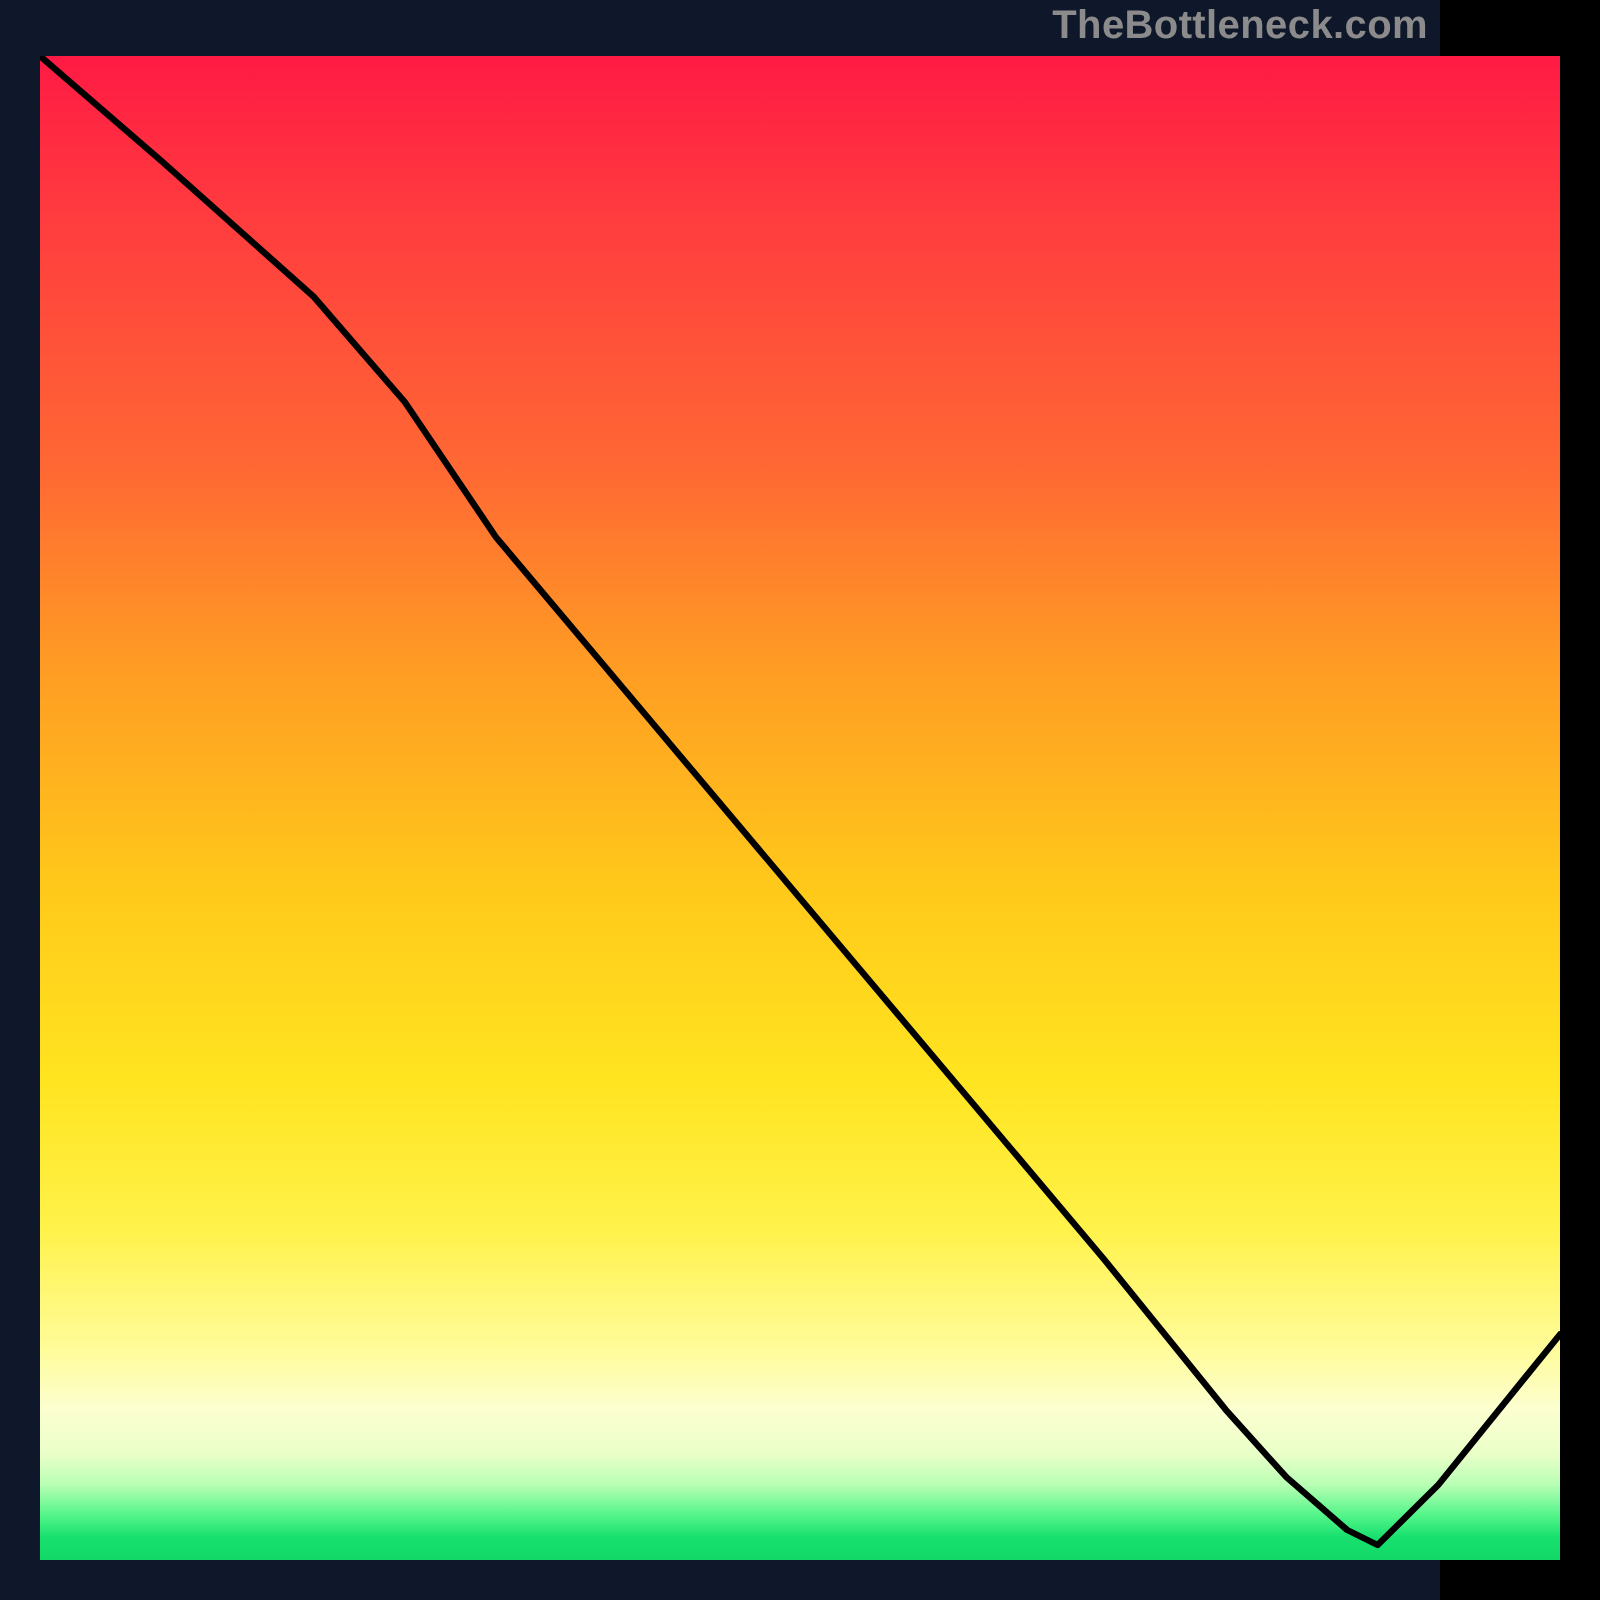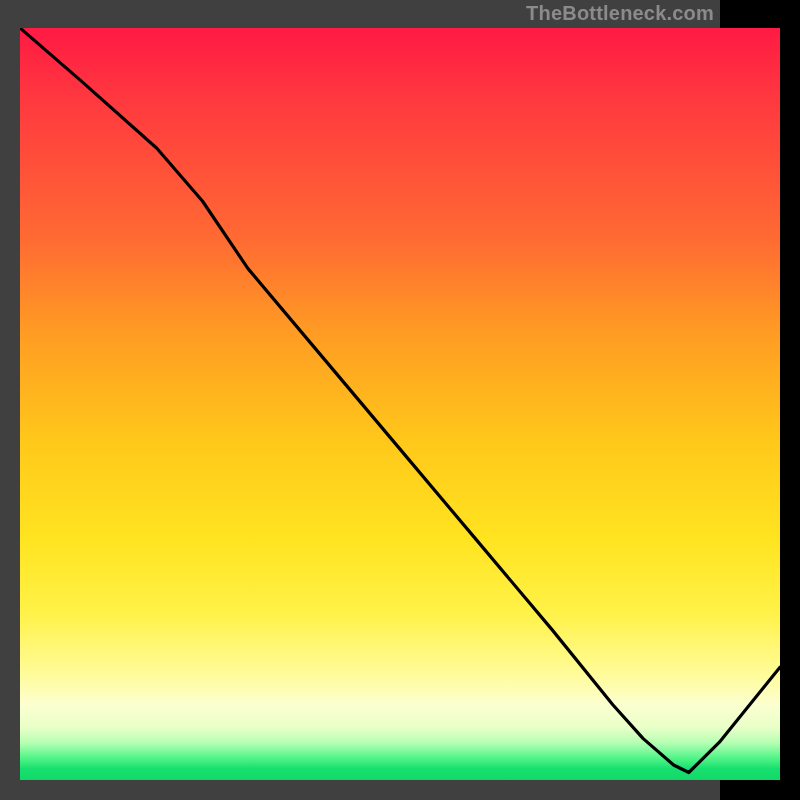--- a/index.html
+++ b/index.html
@@ -1,21 +1,21 @@
 <!DOCTYPE html>
 <html><head>
 <meta charset="utf-8">
 <style>
   * { margin: 0; padding: 0; box-sizing: border-box; }
   html, body { width: 800px; height: 800px; background: #000; overflow: hidden; }
   .canvas {
     position: relative;
     width: 720px;
     height: 800px;
-    background: #404040;
+    background: #0f172a;
   }
   .attribution {
     position: absolute;
     top: 2px;
     right: 6px;
     font-family: Arial, Helvetica, sans-serif;
     font-size: 20px;
     font-weight: 600;
     color: #8b8b8b;
     letter-spacing: 0.2px;

